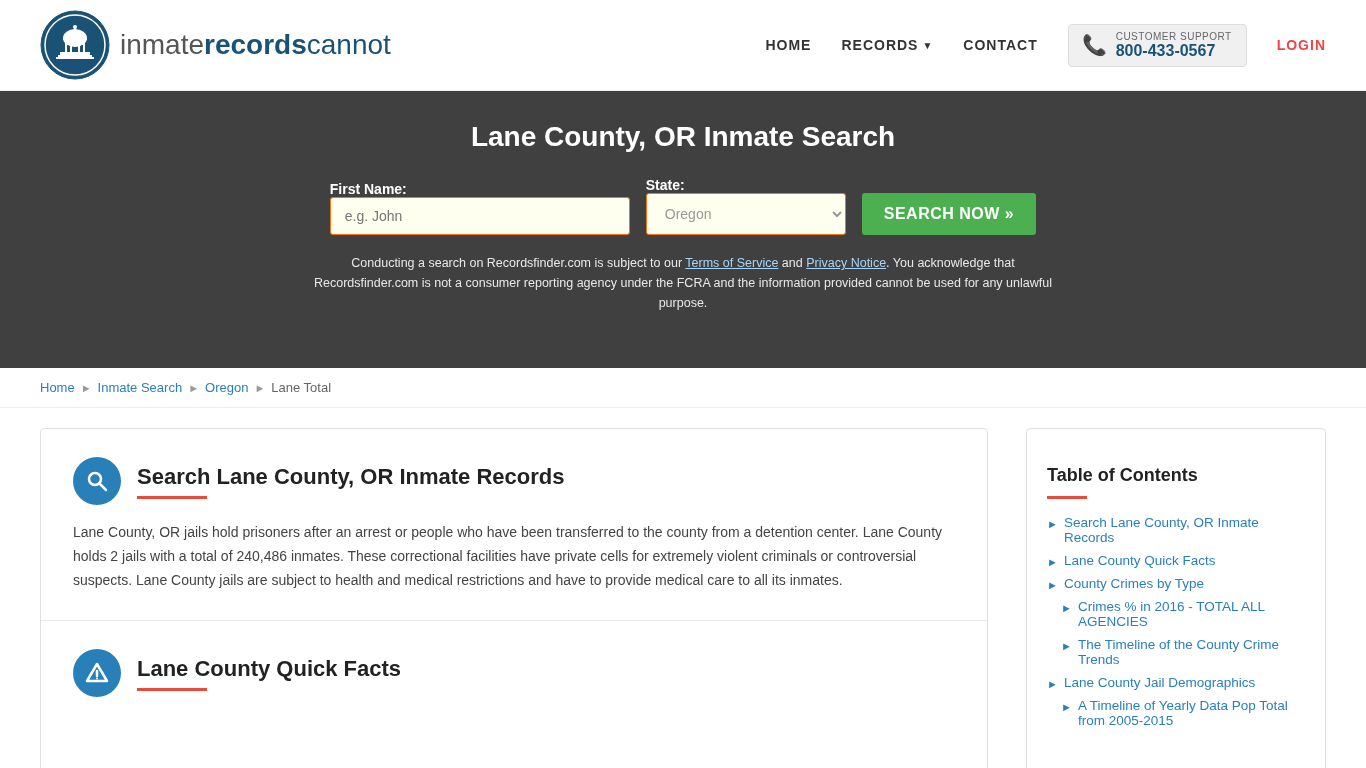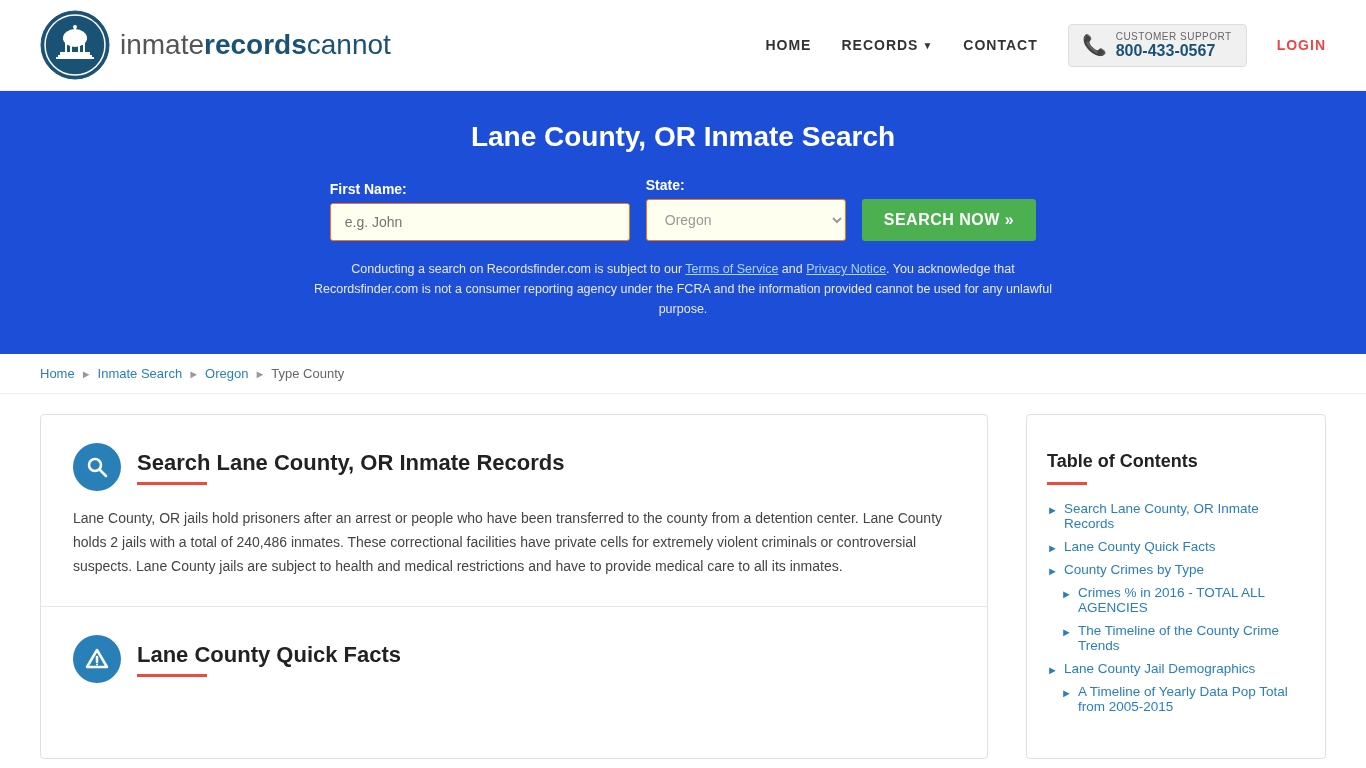--- a/index.html
+++ b/index.html
@@ -79,42 +79,41 @@
       font-size: 14px;
       font-weight: 700;
       color: #ef4444;
       text-transform: uppercase;
       letter-spacing: 1px;
       cursor: pointer;
     }
 
     
     .hero {
-      background: #1d4ed8;
-      padding: 30px 40px 35px;
+      background: #404040;
+      padding: 30px 40px 55px;
       text-align: center;
     }
     .hero h1 {
       color: #fff;
       font-size: 28px;
       font-weight: 700;
       margin-bottom: 24px;
     }
     .search-form {
       display: flex;
       align-items: flex-end;
       justify-content: center;
       gap: 16px;
       margin-bottom: 18px;
     }
     .form-group {
       display: flex;
       flex-direction: column;
       align-items: flex-start;
-      gap: 6px;
     }
     .form-group label {
       color: #fff;
       font-size: 14px;
       font-weight: 600;
     }
     .form-group input, .form-group select {
       border: 1px solid #f97316;
       border-radius: 3px;
       padding: 10px 14px;
@@ -355,21 +354,21 @@
   </p>
 </section>
 
 <nav class="breadcrumb">
   <a href="#">Home</a>
   <span class="sep">►</span>
   <a href="#">Inmate Search</a>
   <span class="sep">►</span>
   <a href="#">Oregon</a>
   <span class="sep">►</span>
-  <span>Type County</span>
+  <span>Lane Total</span>
 </nav>
 
 <div class="main-content">
 
   <main class="content-left">
 
     <div class="section-block">
       <div class="section-header">
         <div class="section-icon">
 

